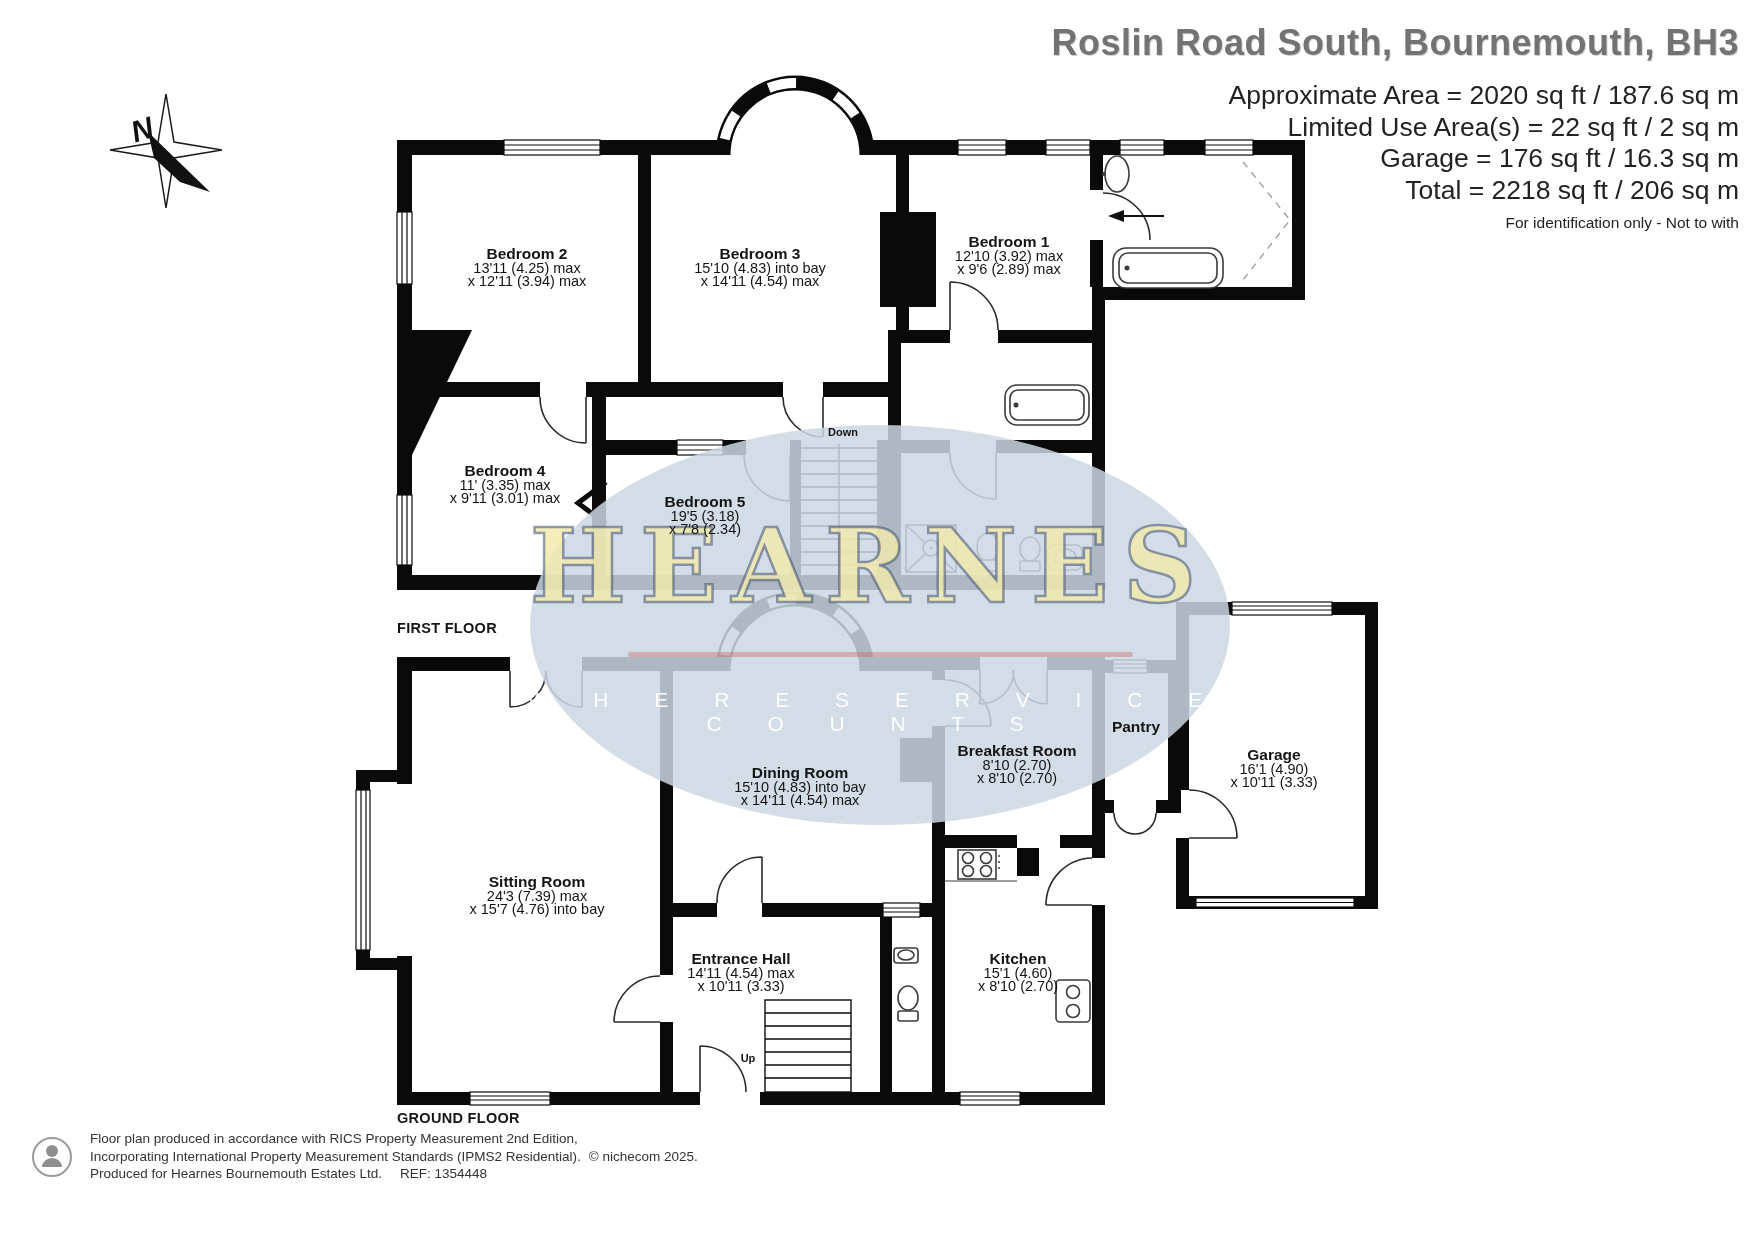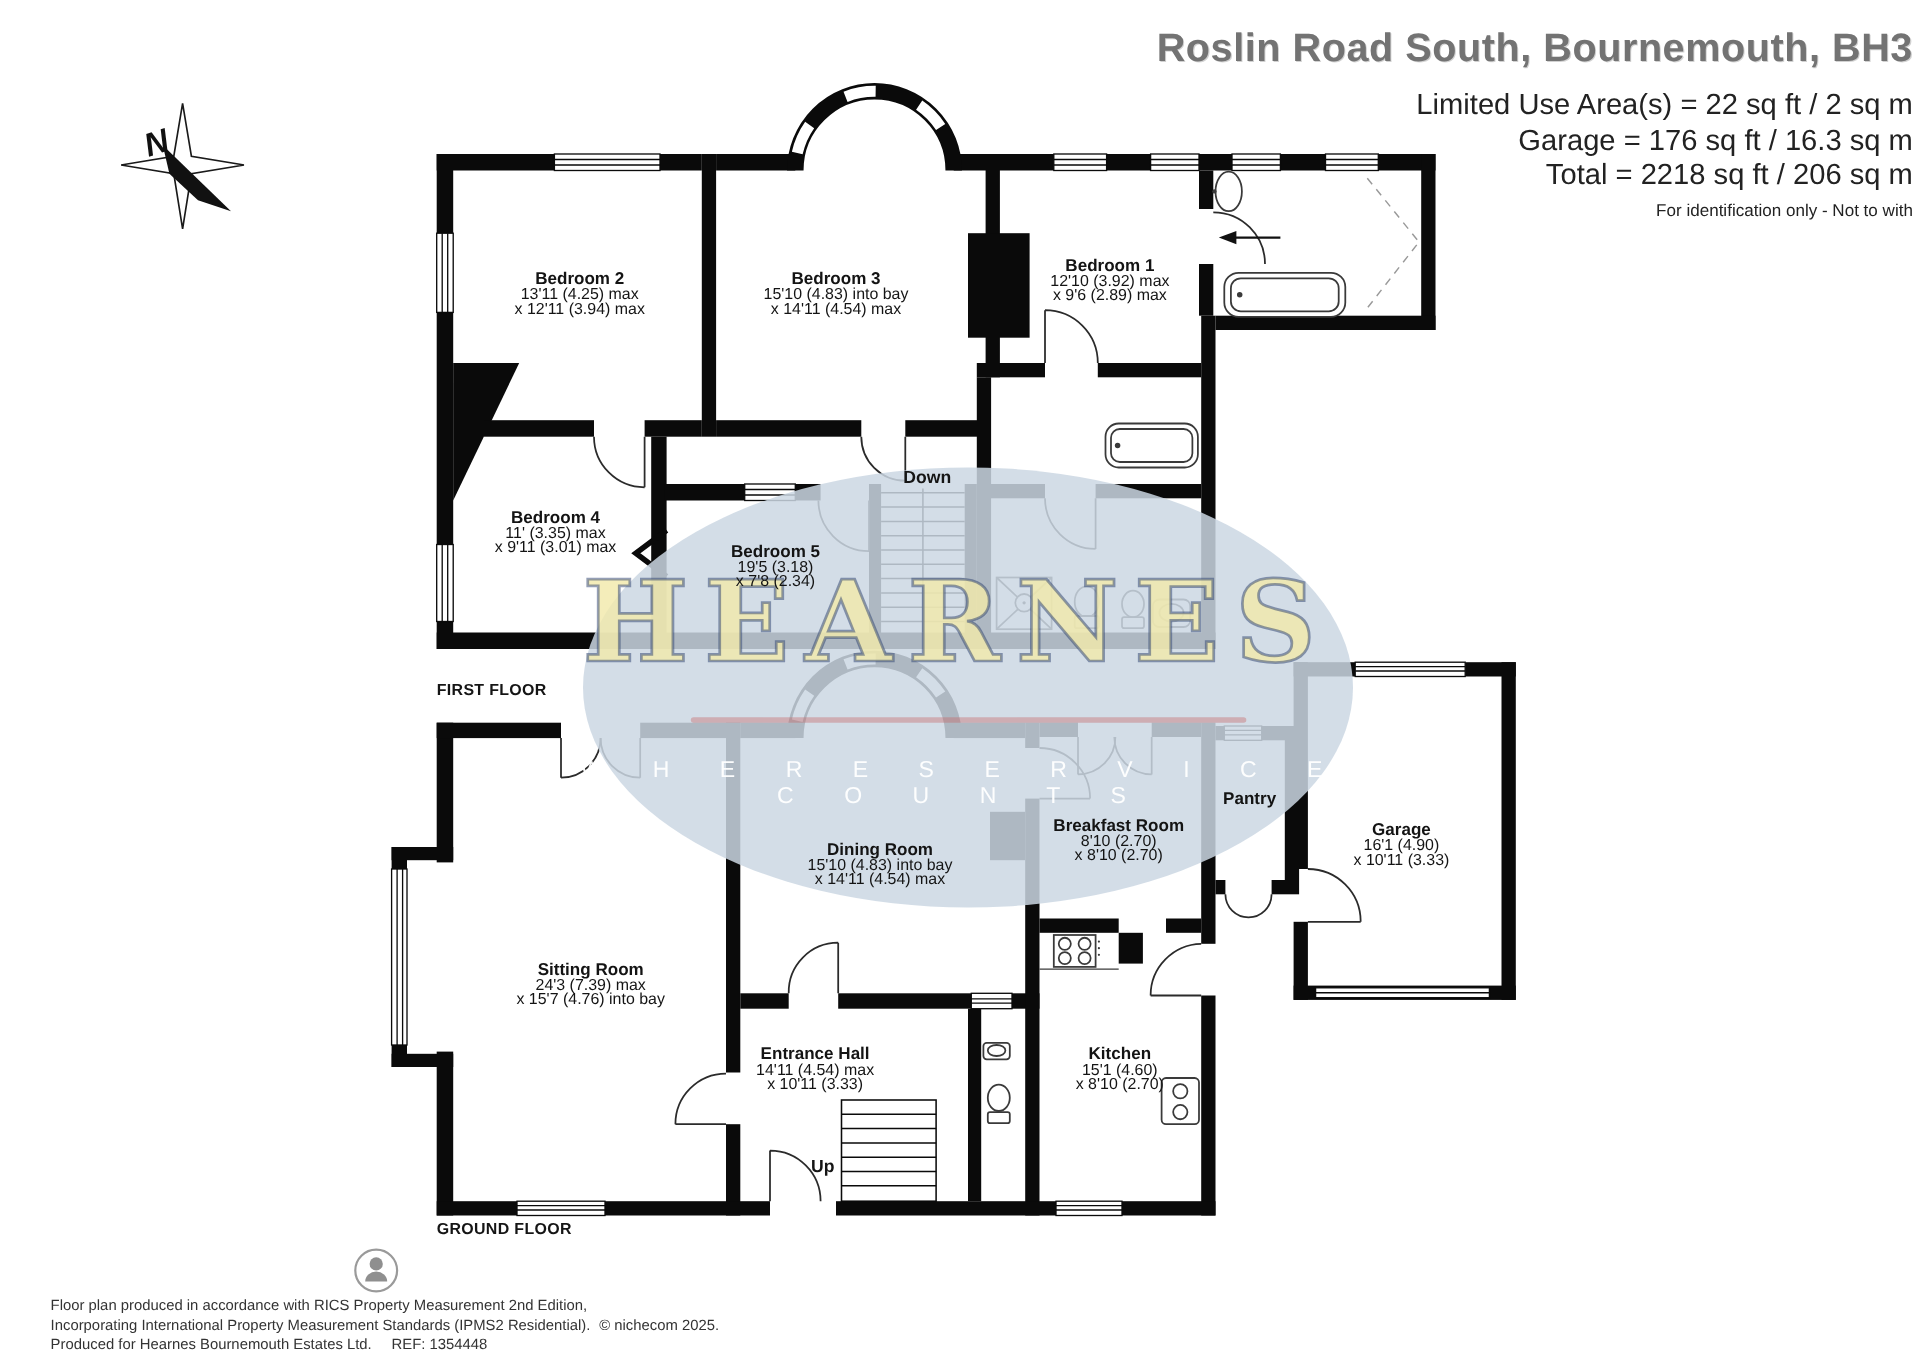--- a/index.html
+++ b/index.html
@@ -24,24 +24,24 @@
     -webkit-text-stroke:2.5px rgba(44,63,110,.5);}
   .wm-line{position:absolute;left:628px;top:652px;width:505px;height:5px;border-radius:3px;
     background:rgba(198,95,95,.38);}
   .wm-tagline{position:absolute;left:520px;top:688px;width:700px;text-align:center;
     font-size:21px;letter-spacing:10px;word-spacing:20px;color:rgba(255,255,255,.95);}
   
   .room-label{position:absolute;transform:translateX(-50%);text-align:center;
     white-space:nowrap;color:#141414;}
   .rname{font-weight:bold;font-size:15.5px;line-height:14.5px;}
   .rdim{font-size:14.5px;line-height:13.5px;}
-  .stair-label{position:absolute;transform:translateX(-50%);font-size:16px;font-weight:bold;}
+  .stair-label{position:absolute;transform:translateX(-50%);font-size:11px;font-weight:bold;}
   .floor-label{position:absolute;font-size:14.5px;font-weight:bold;letter-spacing:.3px;}
   
-  .footer{position:absolute;left:30px;top:1130px;display:flex;align-items:center;flex-direction:column;}
+  .footer{position:absolute;left:30px;top:1130px;display:flex;align-items:center;}
   .footer-text{margin-left:16px;font-size:13.5px;line-height:17.5px;color:#333;}
   .copy{margin-left:8px;}
   .ref{margin-left:18px;}
 </style>
 </head>
 <body>
 
 <svg class="plan" width="1755" height="1241" viewBox="0 0 1755 1241">
 
   <g>
@@ -276,20 +276,21 @@
 </svg>
 
 <div class="wm-ellipse"></div>
 <div class="wm-brand">HEARNES</div>
 <div class="wm-line"></div>
 <div class="wm-tagline">W H E R E   S E R V I C E   C O U N T S</div>
 
 <div class="header">
   <div class="title">Roslin Road South, Bournemouth, BH3</div>
   <div class="arealines">
+    <div>Approximate Area = 2020 sq ft / 187.6 sq m</div>
     <div>Limited Use Area(s) = 22 sq ft / 2 sq m</div>
     <div>Garage = 176 sq ft / 16.3 sq m</div>
     <div>Total = 2218 sq ft / 206 sq m</div>
   </div>
   <div class="disclaimer">For identification only - Not to with</div>
 </div>
 
 <svg style="position:absolute;left:110px;top:92px" width="112" height="118" viewBox="0 0 112 118">
   <polygon points="56,2 64,50 112,58 64,66 56,116 48,66 0,58 48,50" fill="#ffffff" stroke="#1a1a1a" stroke-width="1.5"></polygon>
   <polygon points="38,40 100,100 70,90 44,66" fill="#111"></polygon>

